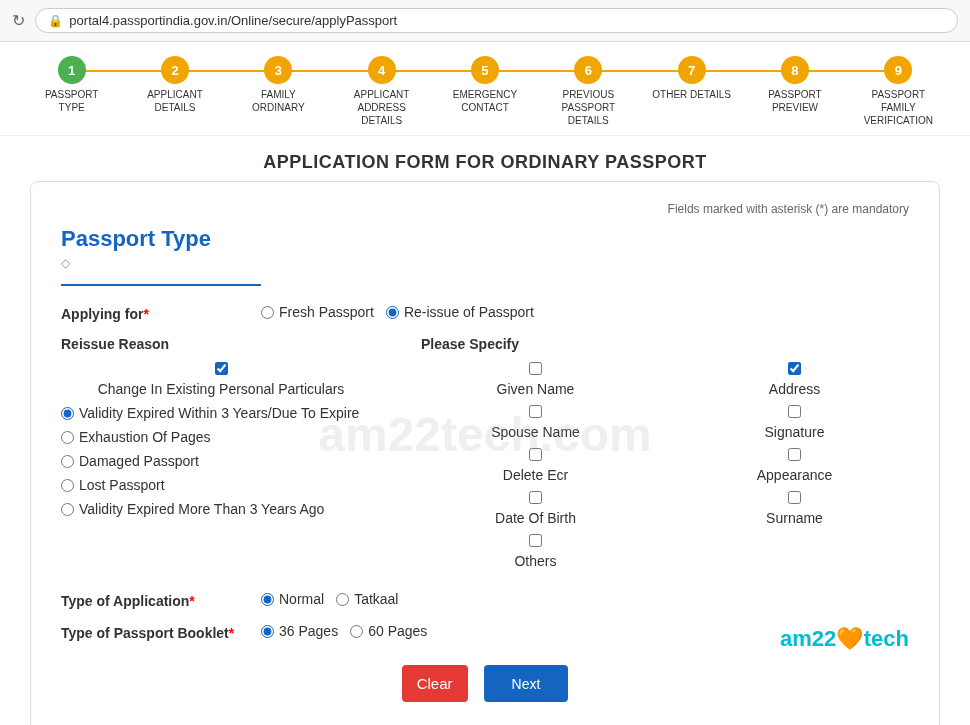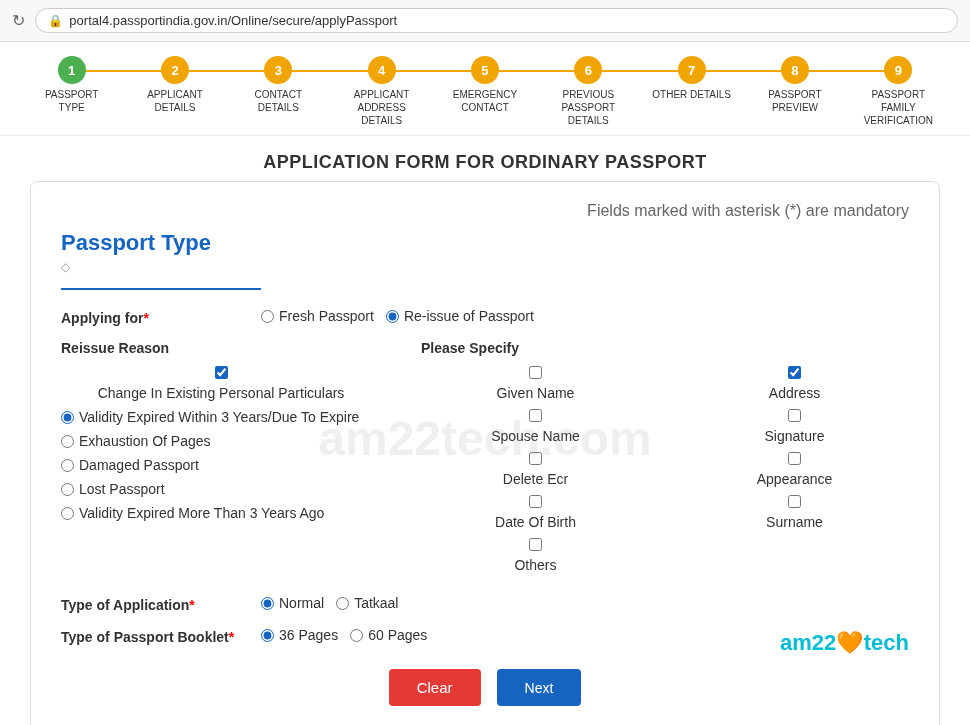--- a/index.html
+++ b/index.html
@@ -110,21 +110,21 @@
     .form-card {
       background: white;
       border: 1px solid #ddd;
       border-radius: 8px;
       margin: 0 30px 20px;
       padding: 20px 30px 30px;
       position: relative;
     }
     .mandatory-note {
       text-align: right;
-      font-size: 16px;
+      font-size: 12px;
       color: #666;
       margin-bottom: 10px;
     }
 
     
     .section-title {
       font-size: 22px;
       color: #1565c0;
       font-weight: bold;
       margin-bottom: 4px;
@@ -239,21 +239,21 @@
     .button-row {
       display: flex;
       justify-content: center;
       gap: 16px;
       margin-top: 24px;
     }
     .btn-clear {
       background: #e53935;
       color: white;
       border: none;
-      padding: 10px 28px;
+      padding: 10px 15px;
       border-radius: 4px;
       font-size: 15px;
       cursor: pointer;
     }
     .btn-next {
       background: #1565c0;
       color: white;
       border: none;
       padding: 10px 28px;
       border-radius: 4px;
@@ -287,21 +287,21 @@
         <div class="step-label">PASSPORT TYPE</div>
       </div>
       <div class="step-item">
         <div class="step-line"></div>
         <div class="step-circle">2</div>
         <div class="step-label">APPLICANT DETAILS</div>
       </div>
       <div class="step-item">
         <div class="step-line"></div>
         <div class="step-circle">3</div>
-        <div class="step-label">CONTACT DETAILS</div>
+        <div class="step-label">FAMILY ORDINARY</div>
       </div>
       <div class="step-item">
         <div class="step-line"></div>
         <div class="step-circle">4</div>
         <div class="step-label">APPLICANT ADDRESS DETAILS</div>
       </div>
       <div class="step-item">
         <div class="step-line"></div>
         <div class="step-circle">5</div>
         <div class="step-label">EMERGENCY CONTACT</div>

